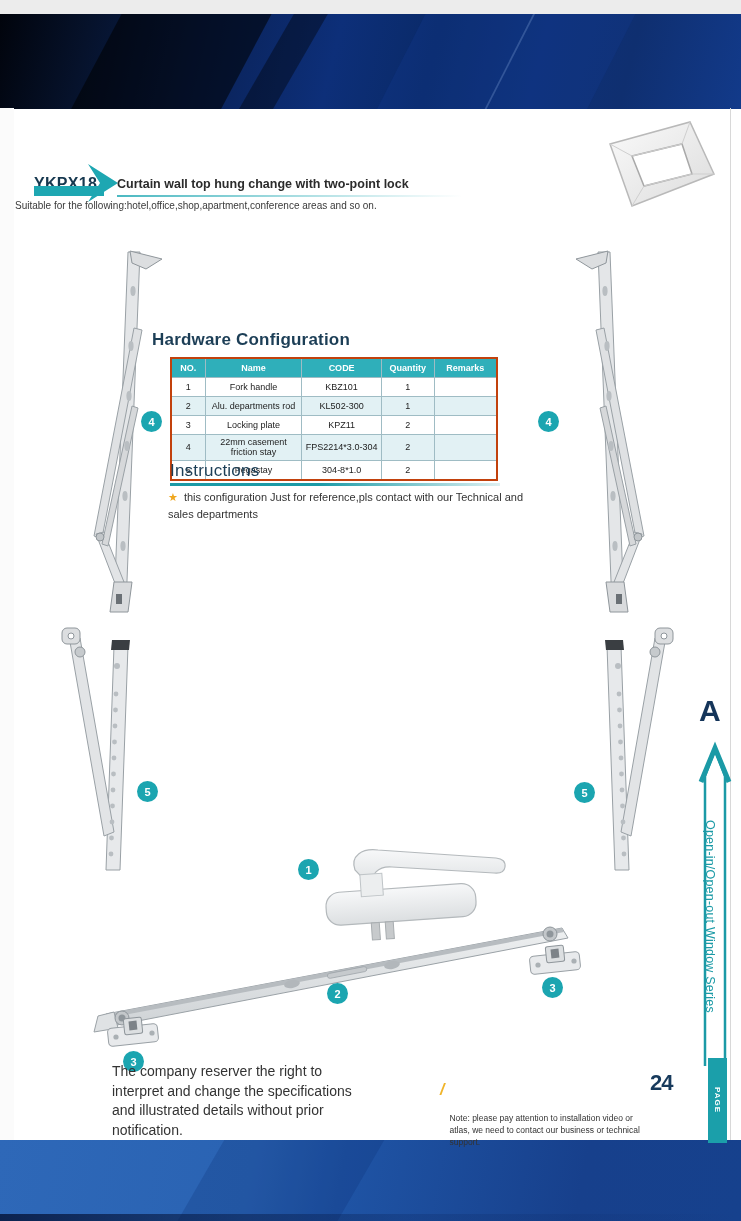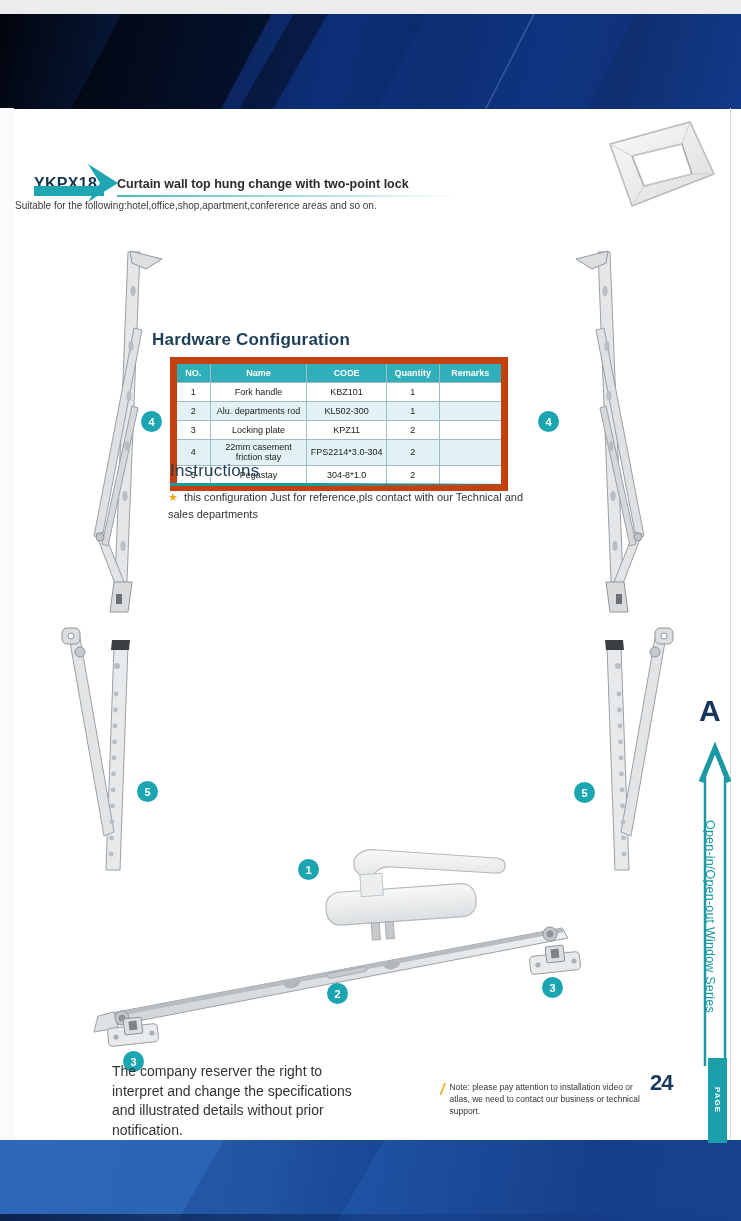--- a/index.html
+++ b/index.html
@@ -42,39 +42,39 @@
 
   
   .hw-title{left:152px;top:330px;font-size:17px;font-weight:bold;color:#1c3e56;letter-spacing:.2px;}
   .ins-title{left:170px;top:461px;font-size:17px;font-weight:normal;color:#1c3e56;letter-spacing:.2px;}
   .ins-underline{left:170px;top:483px;width:330px;height:3px;
     background:linear-gradient(90deg,#1b9aa6 0%,#1b9aa6 45%,rgba(27,154,166,.15) 100%);}
   .ins-note{left:168px;top:489px;width:358px;font-size:11px;color:#333;line-height:1.5;}
   .ins-note .star{color:#f0a71e;margin-right:6px;font-size:11px;}
 
   
-  .hw-table{left:170px;top:357px;width:324px;border:7px solid #c2410c;border-collapse:collapse;
+  .hw-table{left:170px;top:357px;width:324px;border:2px solid #c2410c;border-collapse:collapse;
     font-size:9px;color:#222;}
   .hw-table .hrow{display:flex;background:#2fafba;color:#fff;font-weight:bold;}
   .hw-table .row{display:flex;background:#fff;border-top:1px solid #9fbcc4;}
   .hw-table .row.alt{background:#e2f1f4;}
   .hw-table .cell{display:flex;align-items:center;justify-content:center;text-align:center;
     padding:2px 2px;min-height:14px;border-left:1px solid #9fbcc4;line-height:1.15;}
   .hw-table .cell:first-child{border-left:none;}
   .c0{width:30px;} .c1{width:96px;} .c2{width:78px;} .c3{width:50px;} .c4{width:60px;}
 
   
   .marker{width:21px;height:21px;border-radius:50%;background:#1ba5b0;color:#fff;
     font-size:11px;font-weight:bold;display:flex;align-items:center;justify-content:center;}
 
   
   .disclaimer{left:112px;top:1062px;width:258px;font-size:14px;color:#333;line-height:1.4;}
   .note-block{left:440px;top:1082px;display:flex;align-items:flex-start;}
   .note-slash{font-size:16px;font-weight:bold;font-style:italic;color:#f0b429;margin-right:5px;line-height:1;}
-  .note-text{width:200px;font-size:8.5px;color:#333;line-height:1.4;}
+  .note-text{width:200px;font-size:8.5px;color:#333;line-height:1.4;margin-top:31px;}
   .page-number{left:650px;top:1070px;font-size:22px;font-weight:bold;color:#173a5c;letter-spacing:-1px;}
   .page-strip{left:708px;top:1058px;width:19px;height:85px;background:#1b9faa;
     display:flex;align-items:center;justify-content:center;}
   .page-strip span{writing-mode:vertical-rl;color:#fff;font-size:8px;letter-spacing:1px;font-weight:bold;}
 
   
   .section-letter{left:699px;top:694px;font-size:30px;font-weight:bold;color:#15355a;}
   .series-label{left:703px;top:820px;height:250px;writing-mode:vertical-rl;
     font-size:12.5px;color:#1b9aa6;font-weight:500;letter-spacing:.2px;}
 

